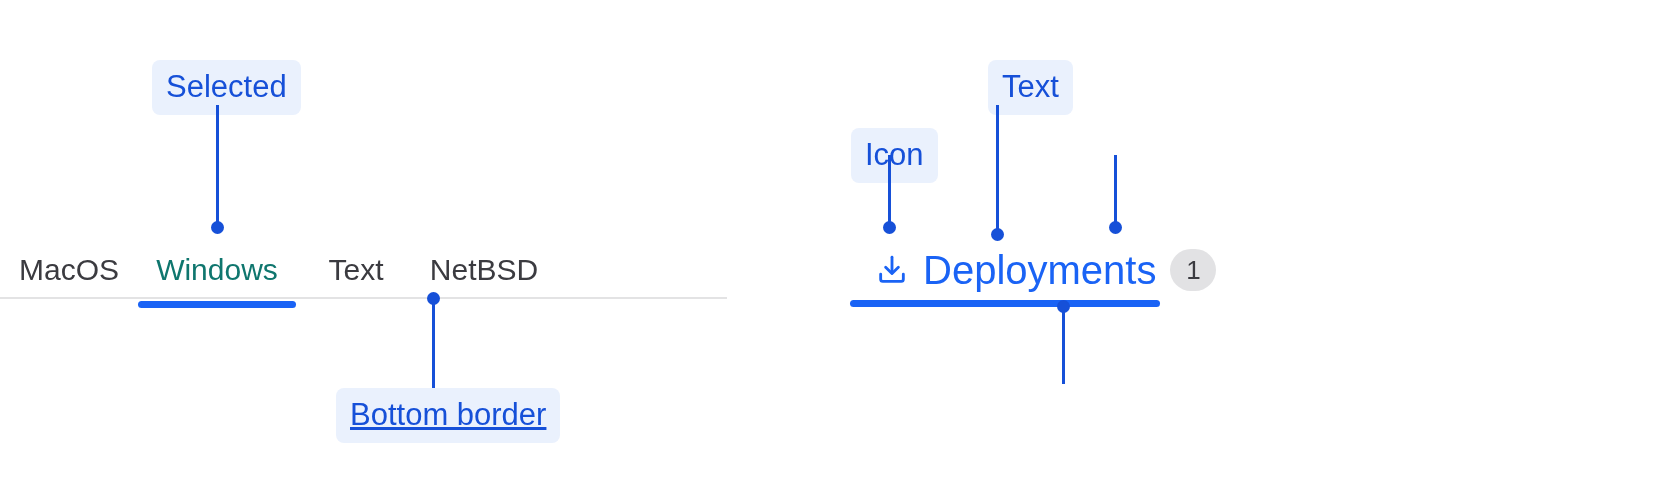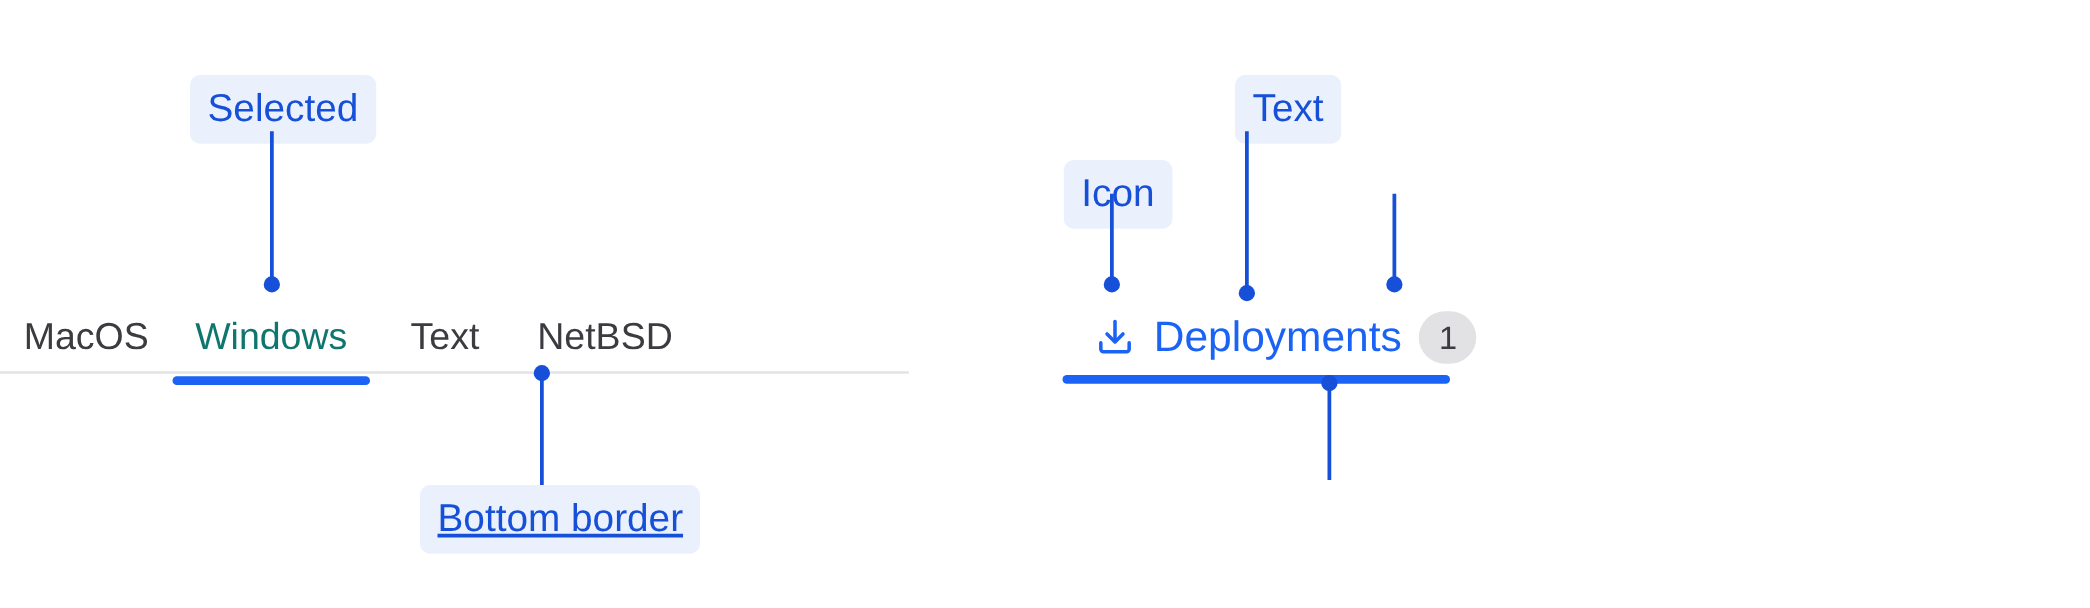--- a/index.html
+++ b/index.html
@@ -107,21 +107,21 @@
     box-sizing: border-box;
     width: 310px;
   }
   #tab-deployments .dl-icon {
     display: block;
     width: 34px;
     height: 34px;
     flex: none;
   }
   #tab-deployments .dep-label {
-    font-size: 34px;
+    font-size: 40px;
     color: #1a63f5;
     font-family: "Liberation Sans", sans-serif;
     white-space: nowrap;
   }
   #tab-deployments .count-badge {
     display: flex;
     align-items: center;
     justify-content: center;
     min-width: 46px;
     height: 42px;

